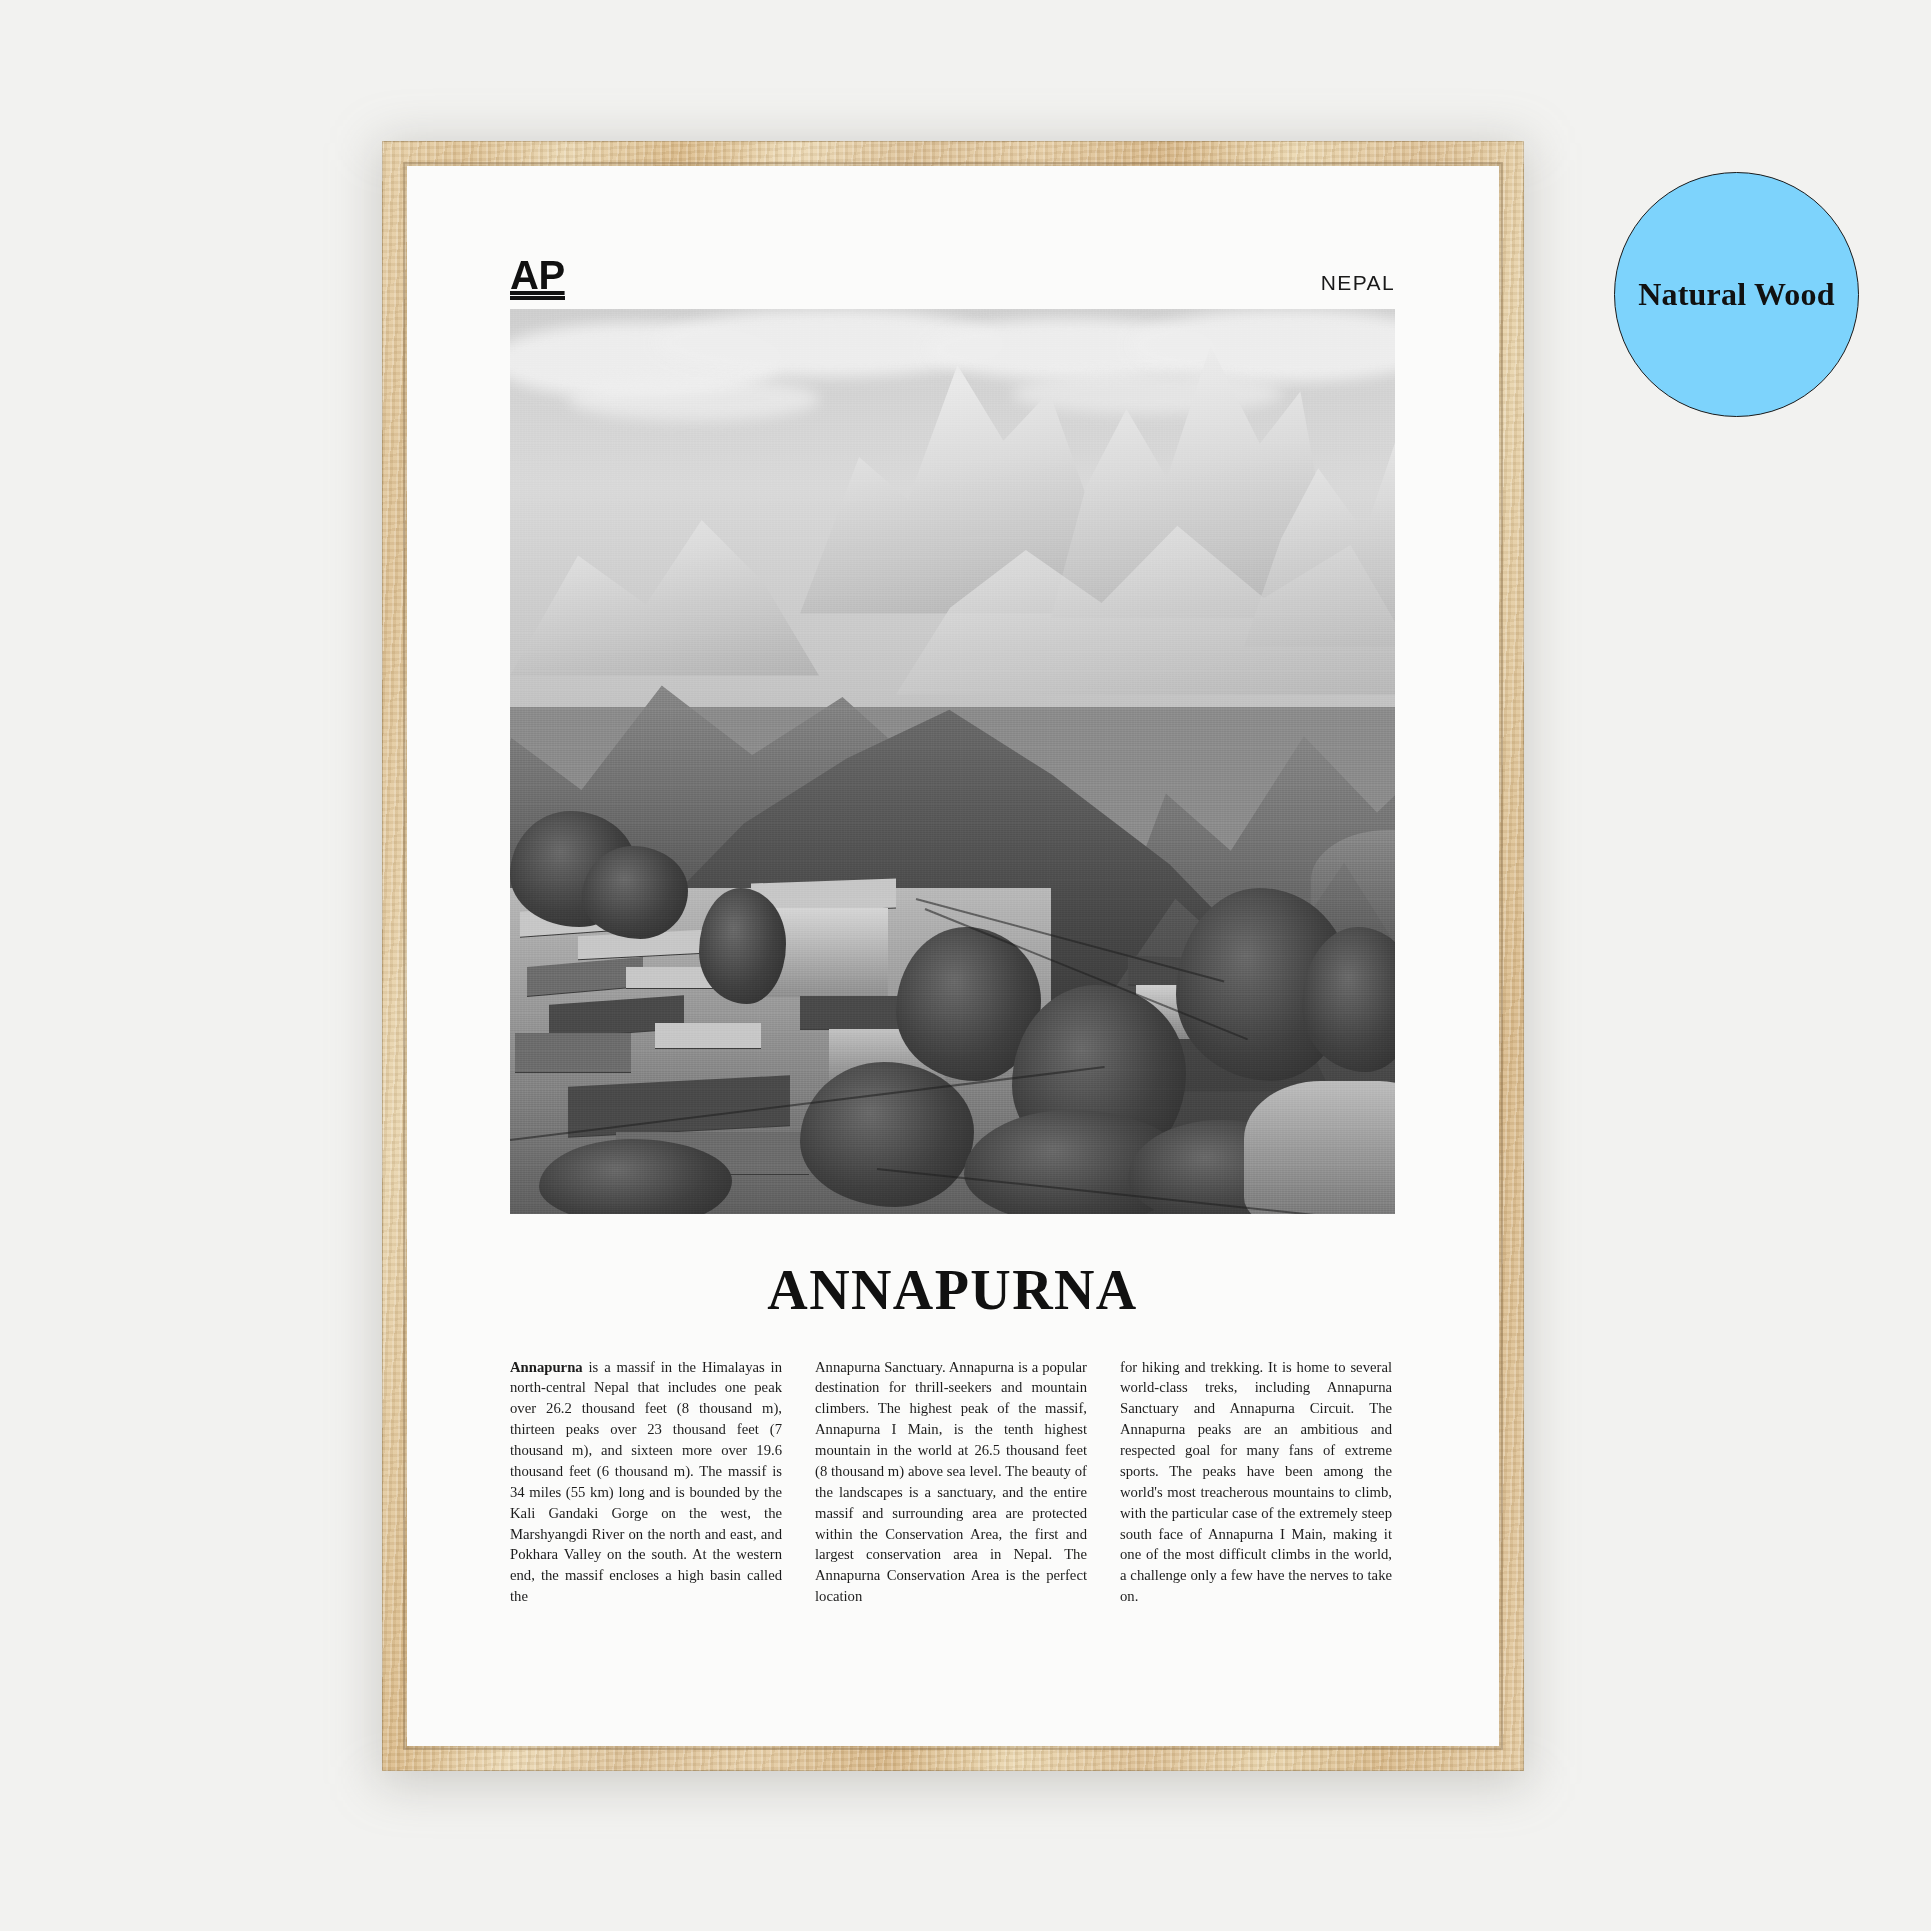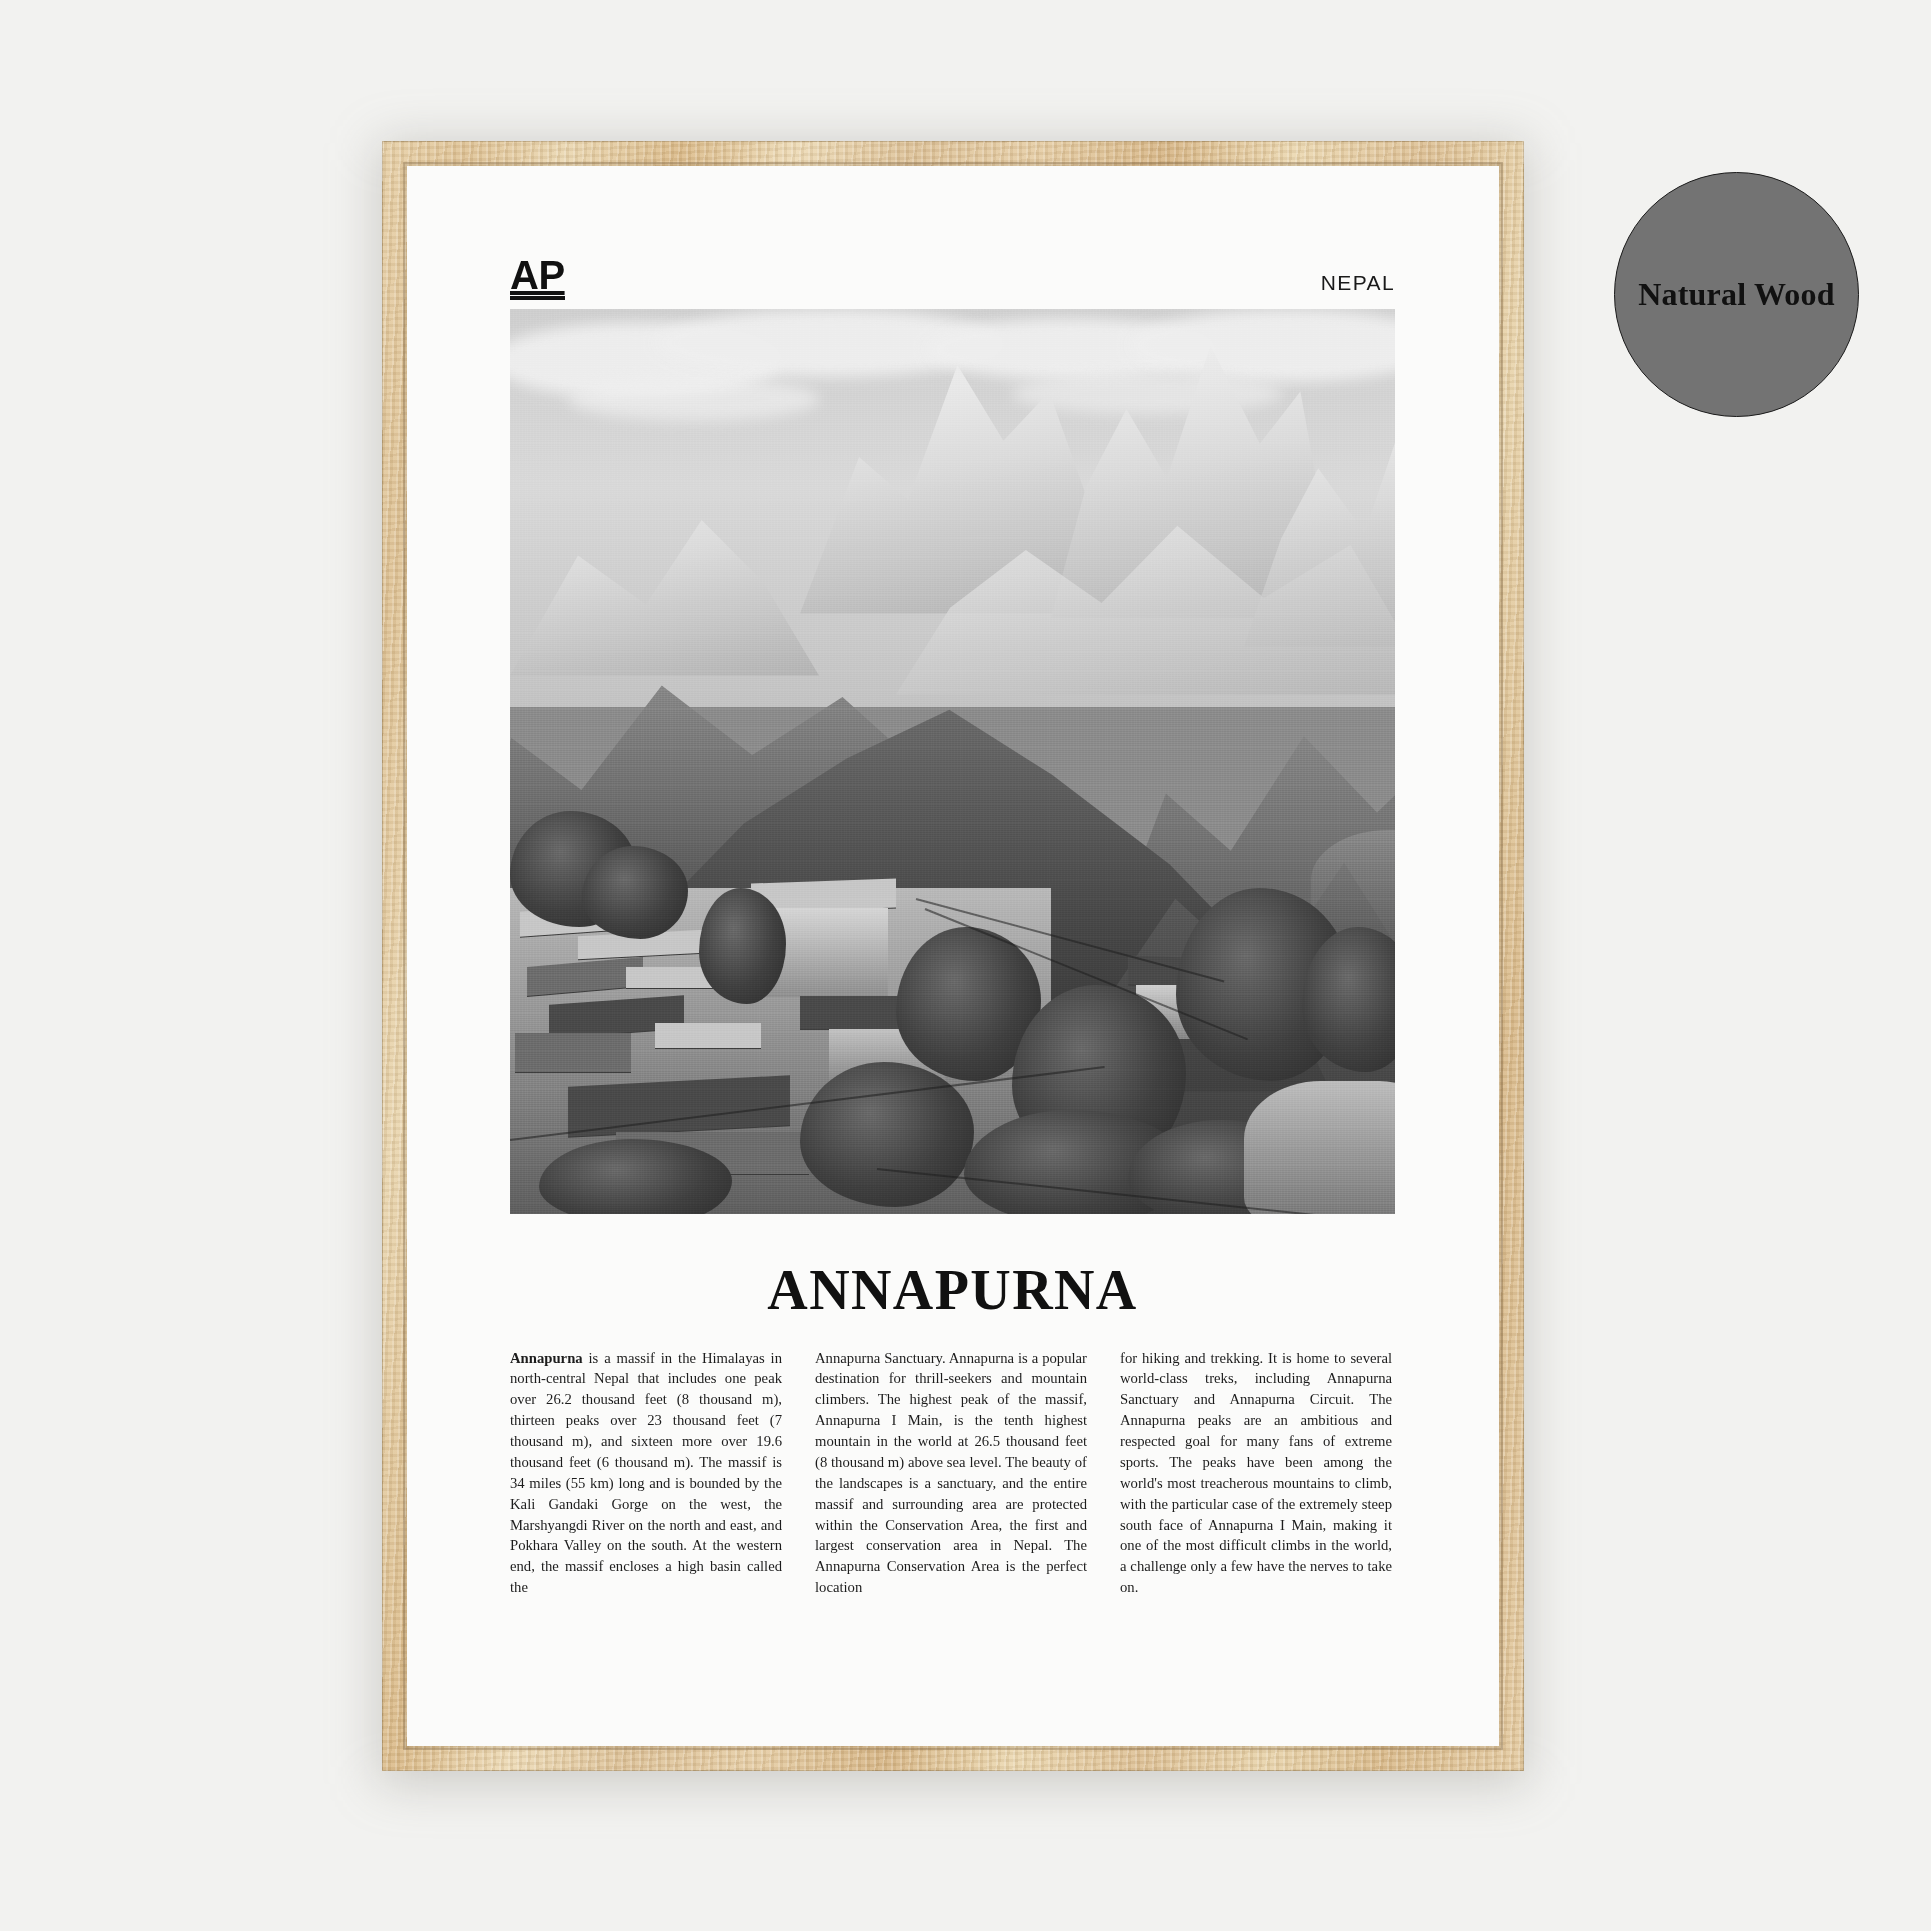--- a/index.html
+++ b/index.html
@@ -17,21 +17,21 @@
 
   
   .badge {
     position: absolute;
     left: 1614px;
     top: 172px;
     width: 243px;
     height: 243px;
     border-radius: 50%;
     border: 1.9px solid #1a1a1a;
-    background: #737373;
+    background: #7dd3fc;
     display: flex;
     align-items: center;
     justify-content: center;
     z-index: 5;
   }
   .badge-label {
     font-family: "Liberation Serif", serif;
     font-weight: bold;
     font-size: 32px;
     color: #111;
@@ -201,21 +201,21 @@
     font-size: 56px;
     letter-spacing: 1.4px;
     color: #111;
     margin-top: 44px;
   }
 
   
   .columns {
     display: flex;
     gap: 33px;
-    margin-top: 26px;
+    margin-top: 35px;
   }
   .col {
     width: 272px;
     font-family: "Liberation Serif", serif;
     font-size: 14.7px;
     line-height: 1.42;
     color: #1c1c1c;
     text-align: justify;
     text-justify: inter-word;
     hyphens: auto;

